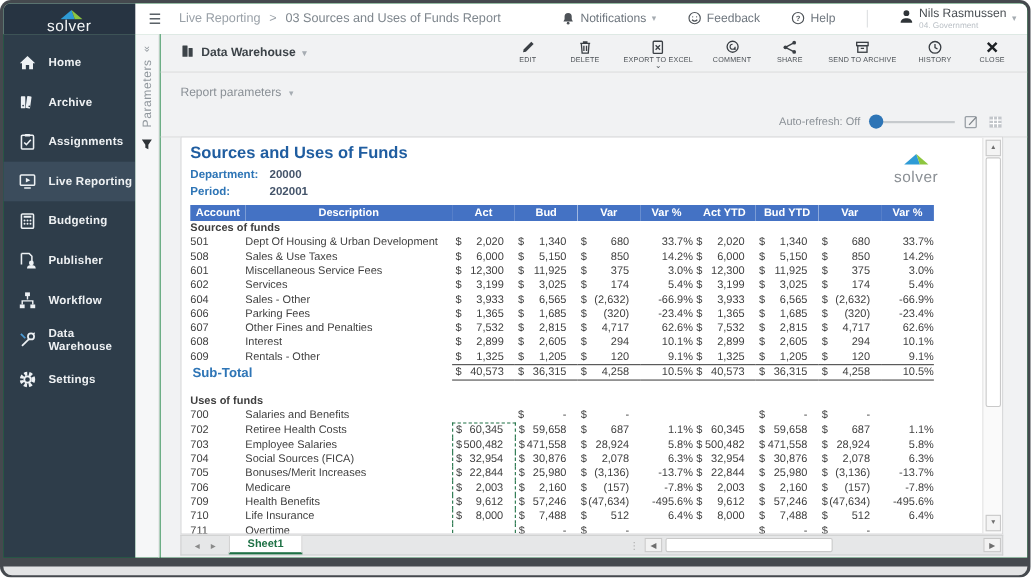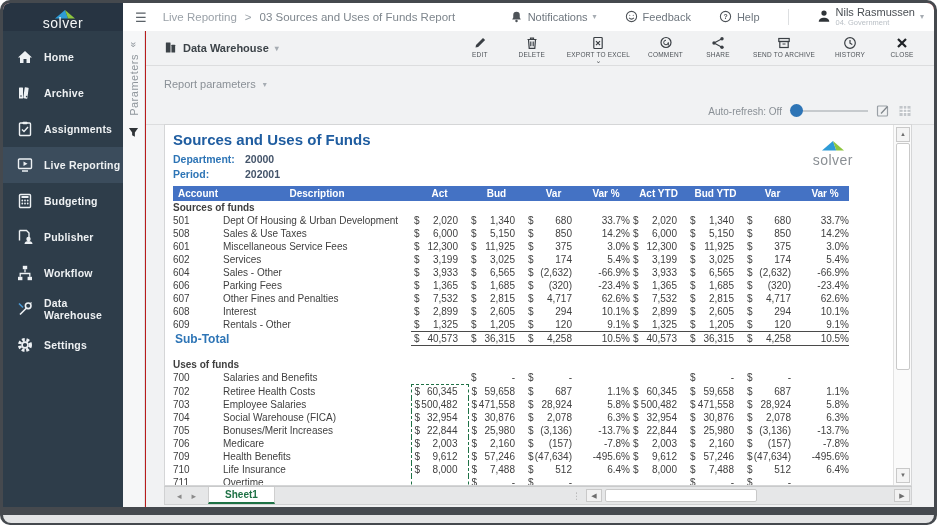--- a/index.html
+++ b/index.html
@@ -1,18 +1,18 @@
 <!DOCTYPE html>
 <html><head>
 <meta charset="utf-8">
 <style>
   html,body{margin:0;padding:0;background:#fff;font-family:"Liberation Sans",sans-serif;}
   .window{position:relative;width:937px;height:525px;background:#45494E;border-radius:10px;overflow:hidden;}
   .window-footer{position:absolute;left:3px;right:3px;bottom:2px;height:8px;background:#E3E4E5;border-radius:0 0 8px 8px;}
-  .app{position:absolute;left:3px;top:3px;right:3px;height:504px;background:#b91c1c;border-radius:7px 7px 0 0;overflow:hidden;}
+  .app{position:absolute;left:3px;top:3px;right:3px;height:504px;background:#15803d;border-radius:7px 7px 0 0;overflow:hidden;}
 
   
   .topbar{position:absolute;left:0;top:0;right:0;height:28px;background:#FFFFFF;display:flex;align-items:center;z-index:5;}
   .logo-block{width:120px;height:28px;background:#273442;position:relative;flex:0 0 auto;}
   .logo-tri{position:absolute;left:51px;top:2px;}
   .logo-word{position:absolute;left:0;right:0;bottom:0;text-align:center;color:#F4F6F7;font-size:14px;letter-spacing:.5px;}
   .hamburger{margin-left:12px;color:#5B6268;font-size:13px;cursor:pointer;}
   .breadcrumb{margin-left:16px;font-size:11.5px;color:#9AA1A8;display:flex;gap:8px;align-items:center;white-space:nowrap;}
   .breadcrumb .page{color:#7E868D;}
   .topbar-right{margin-left:auto;display:flex;align-items:center;gap:28px;padding-right:10px;color:#6E767E;font-size:11px;}
@@ -972,21 +972,21 @@
                     <td class="val">
                       <span class="cell">
                         <span class="d">$</span>
                         <span class="v">28,924</span>
                       </span>
                     </td>
                     <td class="pct">5.8%</td>
                   </tr>
                   <tr>
                     <td class="acct">704</td>
-                    <td class="desc">Social Warehouse (FICA)</td>
+                    <td class="desc">Social Sources (FICA)</td>
                     <td class="val sel-lr">
                       <span class="cell">
                         <span class="d">$</span>
                         <span class="v">32,954</span>
                       </span>
                     </td>
                     <td class="val">
                       <span class="cell">
                         <span class="d">$</span>
                         <span class="v">30,876</span>

